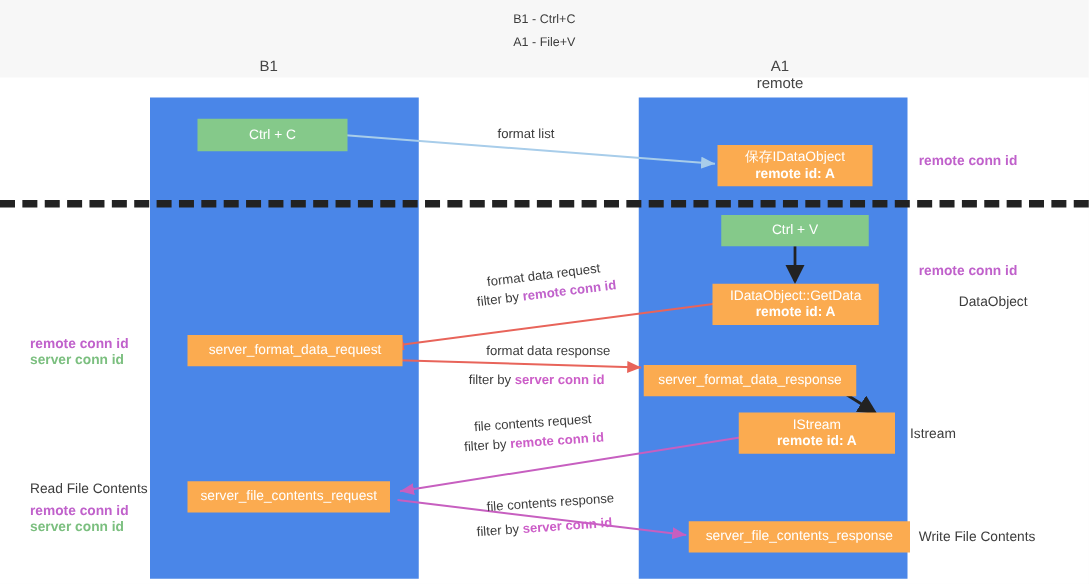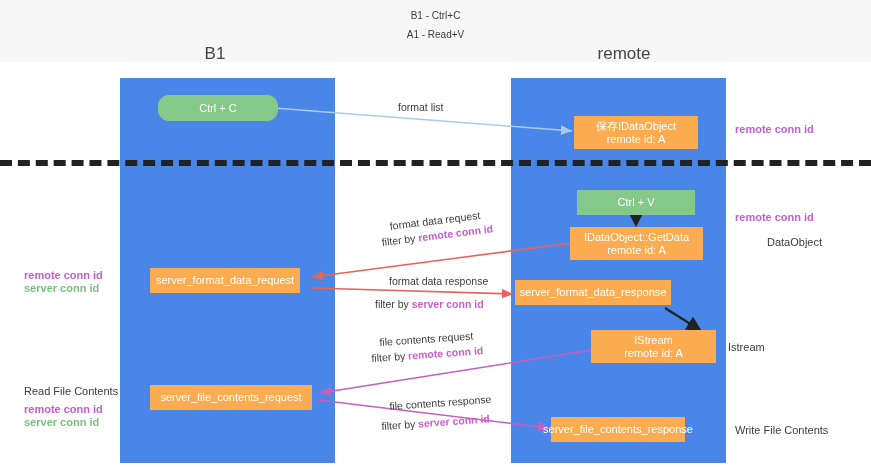--- a/index.html
+++ b/index.html
@@ -23,21 +23,21 @@
     position: absolute;
     background: #ffffff;
   }
   .lane {
     position: absolute;
     background: #4a86e8;
   }
   .lane-title {
     position: absolute;
     text-align: center;
-    font-size: 17px;
+    font-size: 12px;
     color: #444444;
     line-height: 13px;
   }
   .title-block {
     position: absolute;
     left: 0;
     top: 6px;
     width: 871px;
     text-align: center;
     font-size: 10px;
@@ -52,21 +52,21 @@
     align-items: center;
     justify-content: center;
     color: #ffffff;
     font-size: 11px;
     line-height: 13px;
     text-align: center;
     padding: 2px 4px;
   }
   .node.green { background: #85c98a; }
   .node.orange { background: #fbab50; }
-  .node .l2 { font-weight: normal; }
+  .node .l2 { font-weight: bold; }
   .side-label {
     position: absolute;
     font-size: 11px;
     line-height: 13px;
     color: #3c3c3c;
   }
   .side-label.purple { color: #c061cb; font-weight: bold; }
   .side-label.green { color: #7bbf7f; font-weight: bold; }
   .edge-label {
     position: absolute;
@@ -94,29 +94,30 @@
     border-top: 6px dashed #222222;
   }
 </style>
 </head>
 <body>
 
 <div id="canvas">
 
   <div class="title-block">
     <div>B1 - Ctrl+C</div>
-    <div>A1 - Read+V</div>
+    <div>A1 - File+V</div>
   </div>
 
   <div class="white-strip" style="left:0; top:62px; width:871px; height:405px;"></div>
 
   <div class="lane-title" style="left:145px; top:47px; width:140px;">
     <div>B1</div>
   </div>
   <div class="lane-title" style="left:554px; top:47px; width:140px;">
+    <div>A1</div>
     <div>remote</div>
   </div>
 
   <div class="lane" style="left:120px; top:78px; width:215px; height:385px;"></div>
   <div class="lane" style="left:511px; top:78px; width:215px; height:385px;"></div>
 
   <svg class="overlay">
     <defs>
       <marker id="ar-blue" markerWidth="8" markerHeight="8" refX="7" refY="3" orient="auto">
         <path d="M0,0 L7,3 L0,6 z" fill="#a8cdea"></path>
@@ -142,56 +143,56 @@
 
     <line x1="665" y1="308" x2="700" y2="330" stroke="#222222" stroke-width="2.2" marker-end="url(#ar-blk)"></line>
 
     <line x1="592" y1="350" x2="320" y2="393" stroke="#c75fc0" stroke-width="1.6" marker-end="url(#ar-mag)"></line>
 
     <line x1="318" y1="400" x2="549" y2="428" stroke="#c75fc0" stroke-width="1.6" marker-end="url(#ar-mag)"></line>
   </svg>
 
   <div class="dash-row" style="top:160px;"></div>
 
-  <div class="node green" style="left:158px; top:95px; width:120px; height:26px;border-radius:11px;">
+  <div class="node green" style="left:158px; top:95px; width:120px; height:26px;">
     <div>Ctrl + C</div>
   </div>
 
   <div class="node orange" style="left:574px; top:116px; width:124px; height:33px;">
     <div>保存IDataObject</div>
     <div class="l2">remote id: A</div>
   </div>
 
-  <div class="node green" style="left:577px; top:190px; width:118px; height:25px;">
+  <div class="node green" style="left:577px; top:172px; width:118px; height:25px;">
     <div>Ctrl + V</div>
   </div>
 
   <div class="node orange" style="left:570px; top:227px; width:133px; height:33px;">
     <div>IDataObject::GetData</div>
     <div class="l2">remote id: A</div>
   </div>
 
-  <div class="node orange" style="left:150px; top:268px; width:150px; height:25px;text-align:center;">
+  <div class="node orange" style="left:150px; top:268px; width:172px; height:25px;text-align:center;">
     <div>server_format_data_request</div>
   </div>
 
-  <div class="node orange" style="left:515px; top:280px; width:156px; height:25px;justify-content:center;">
+  <div class="node orange" style="left:515px; top:292px; width:170px; height:25px;justify-content:center;">
     <div>server_format_data_response</div>
   </div>
 
   <div class="node orange" style="left:591px; top:330px; width:125px; height:33px;">
     <div>IStream</div>
     <div class="l2">remote id: A</div>
   </div>
 
   <div class="node orange" style="left:150px; top:385px; width:162px; height:25px;">
     <div>server_file_contents_request</div>
   </div>
 
-  <div class="node orange" style="left:551px; top:417px; width:134px; height:25px;">
+  <div class="node orange" style="left:551px; top:417px; width:177px; height:25px;">
     <div>server_file_contents_response</div>
   </div>
 
   <div class="edge-label" style="left:398px; top:101px;">format list</div>
 
   <div class="edge-label rot-a" style="left:389px; top:220px;">format data request</div>
   <div class="edge-label rot-a" style="left:381px; top:236px;">
     <span>filter by </span><span class="hl-purple">remote conn id</span>
   </div>
 

